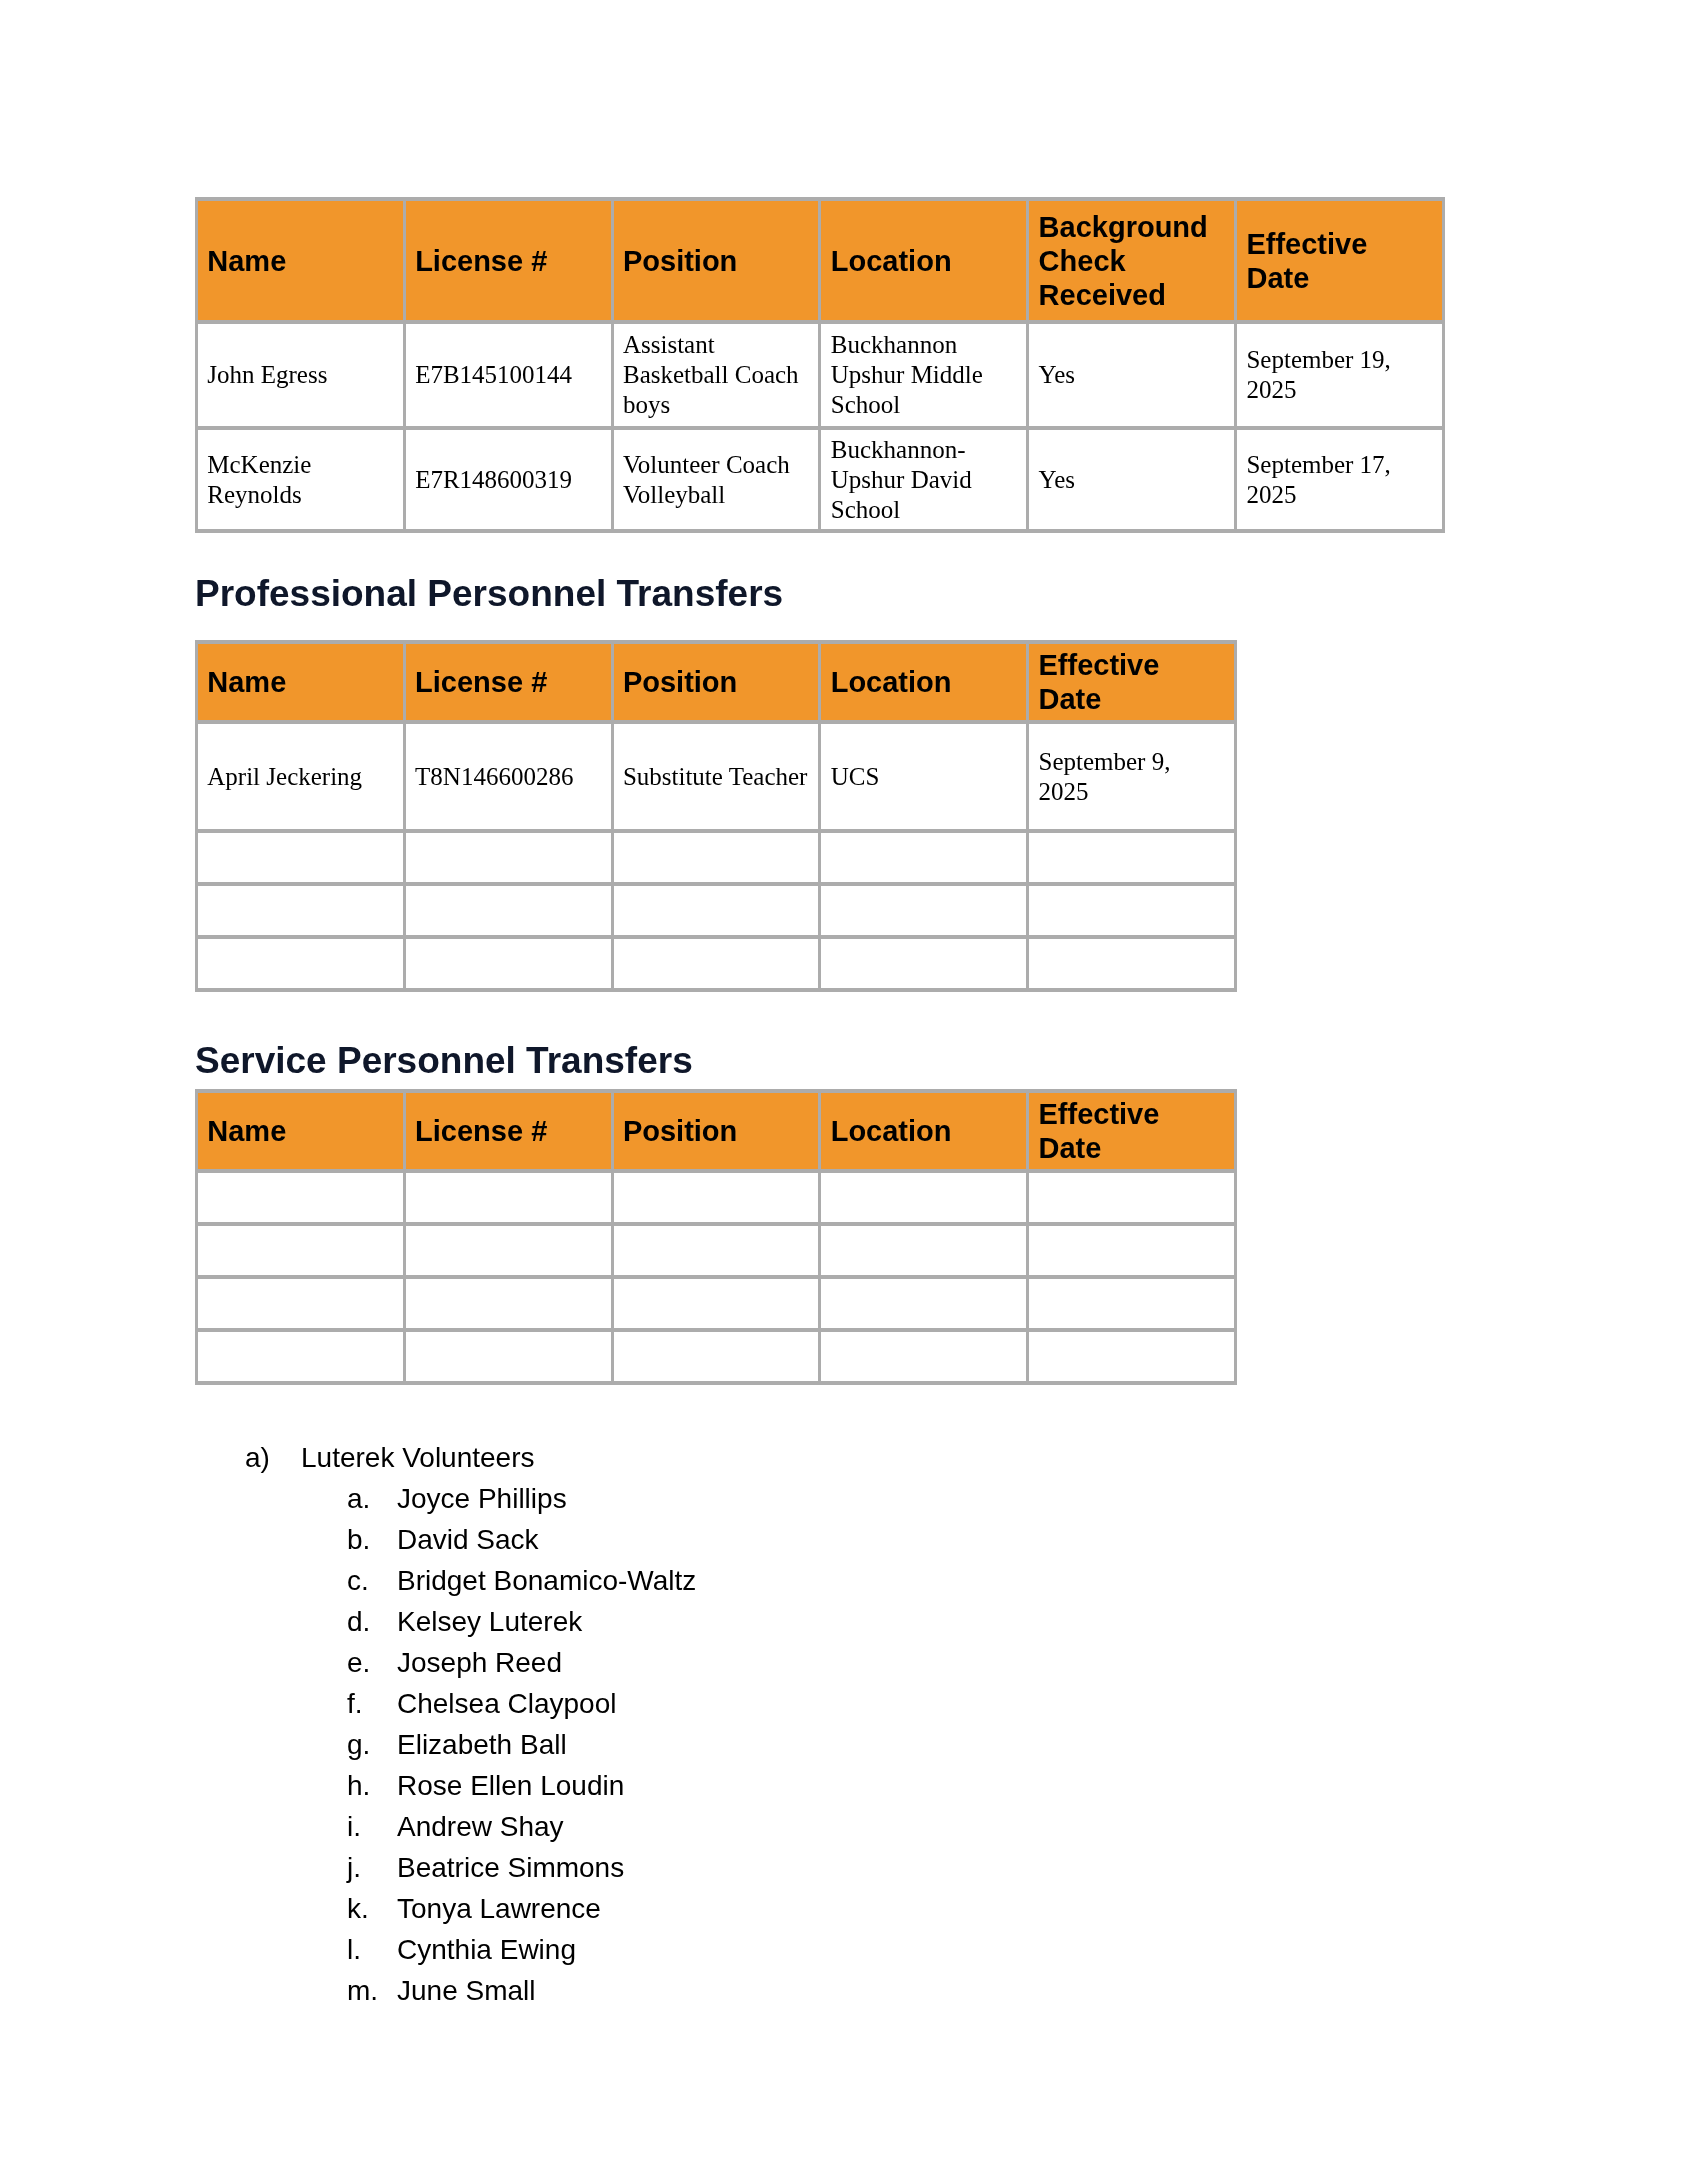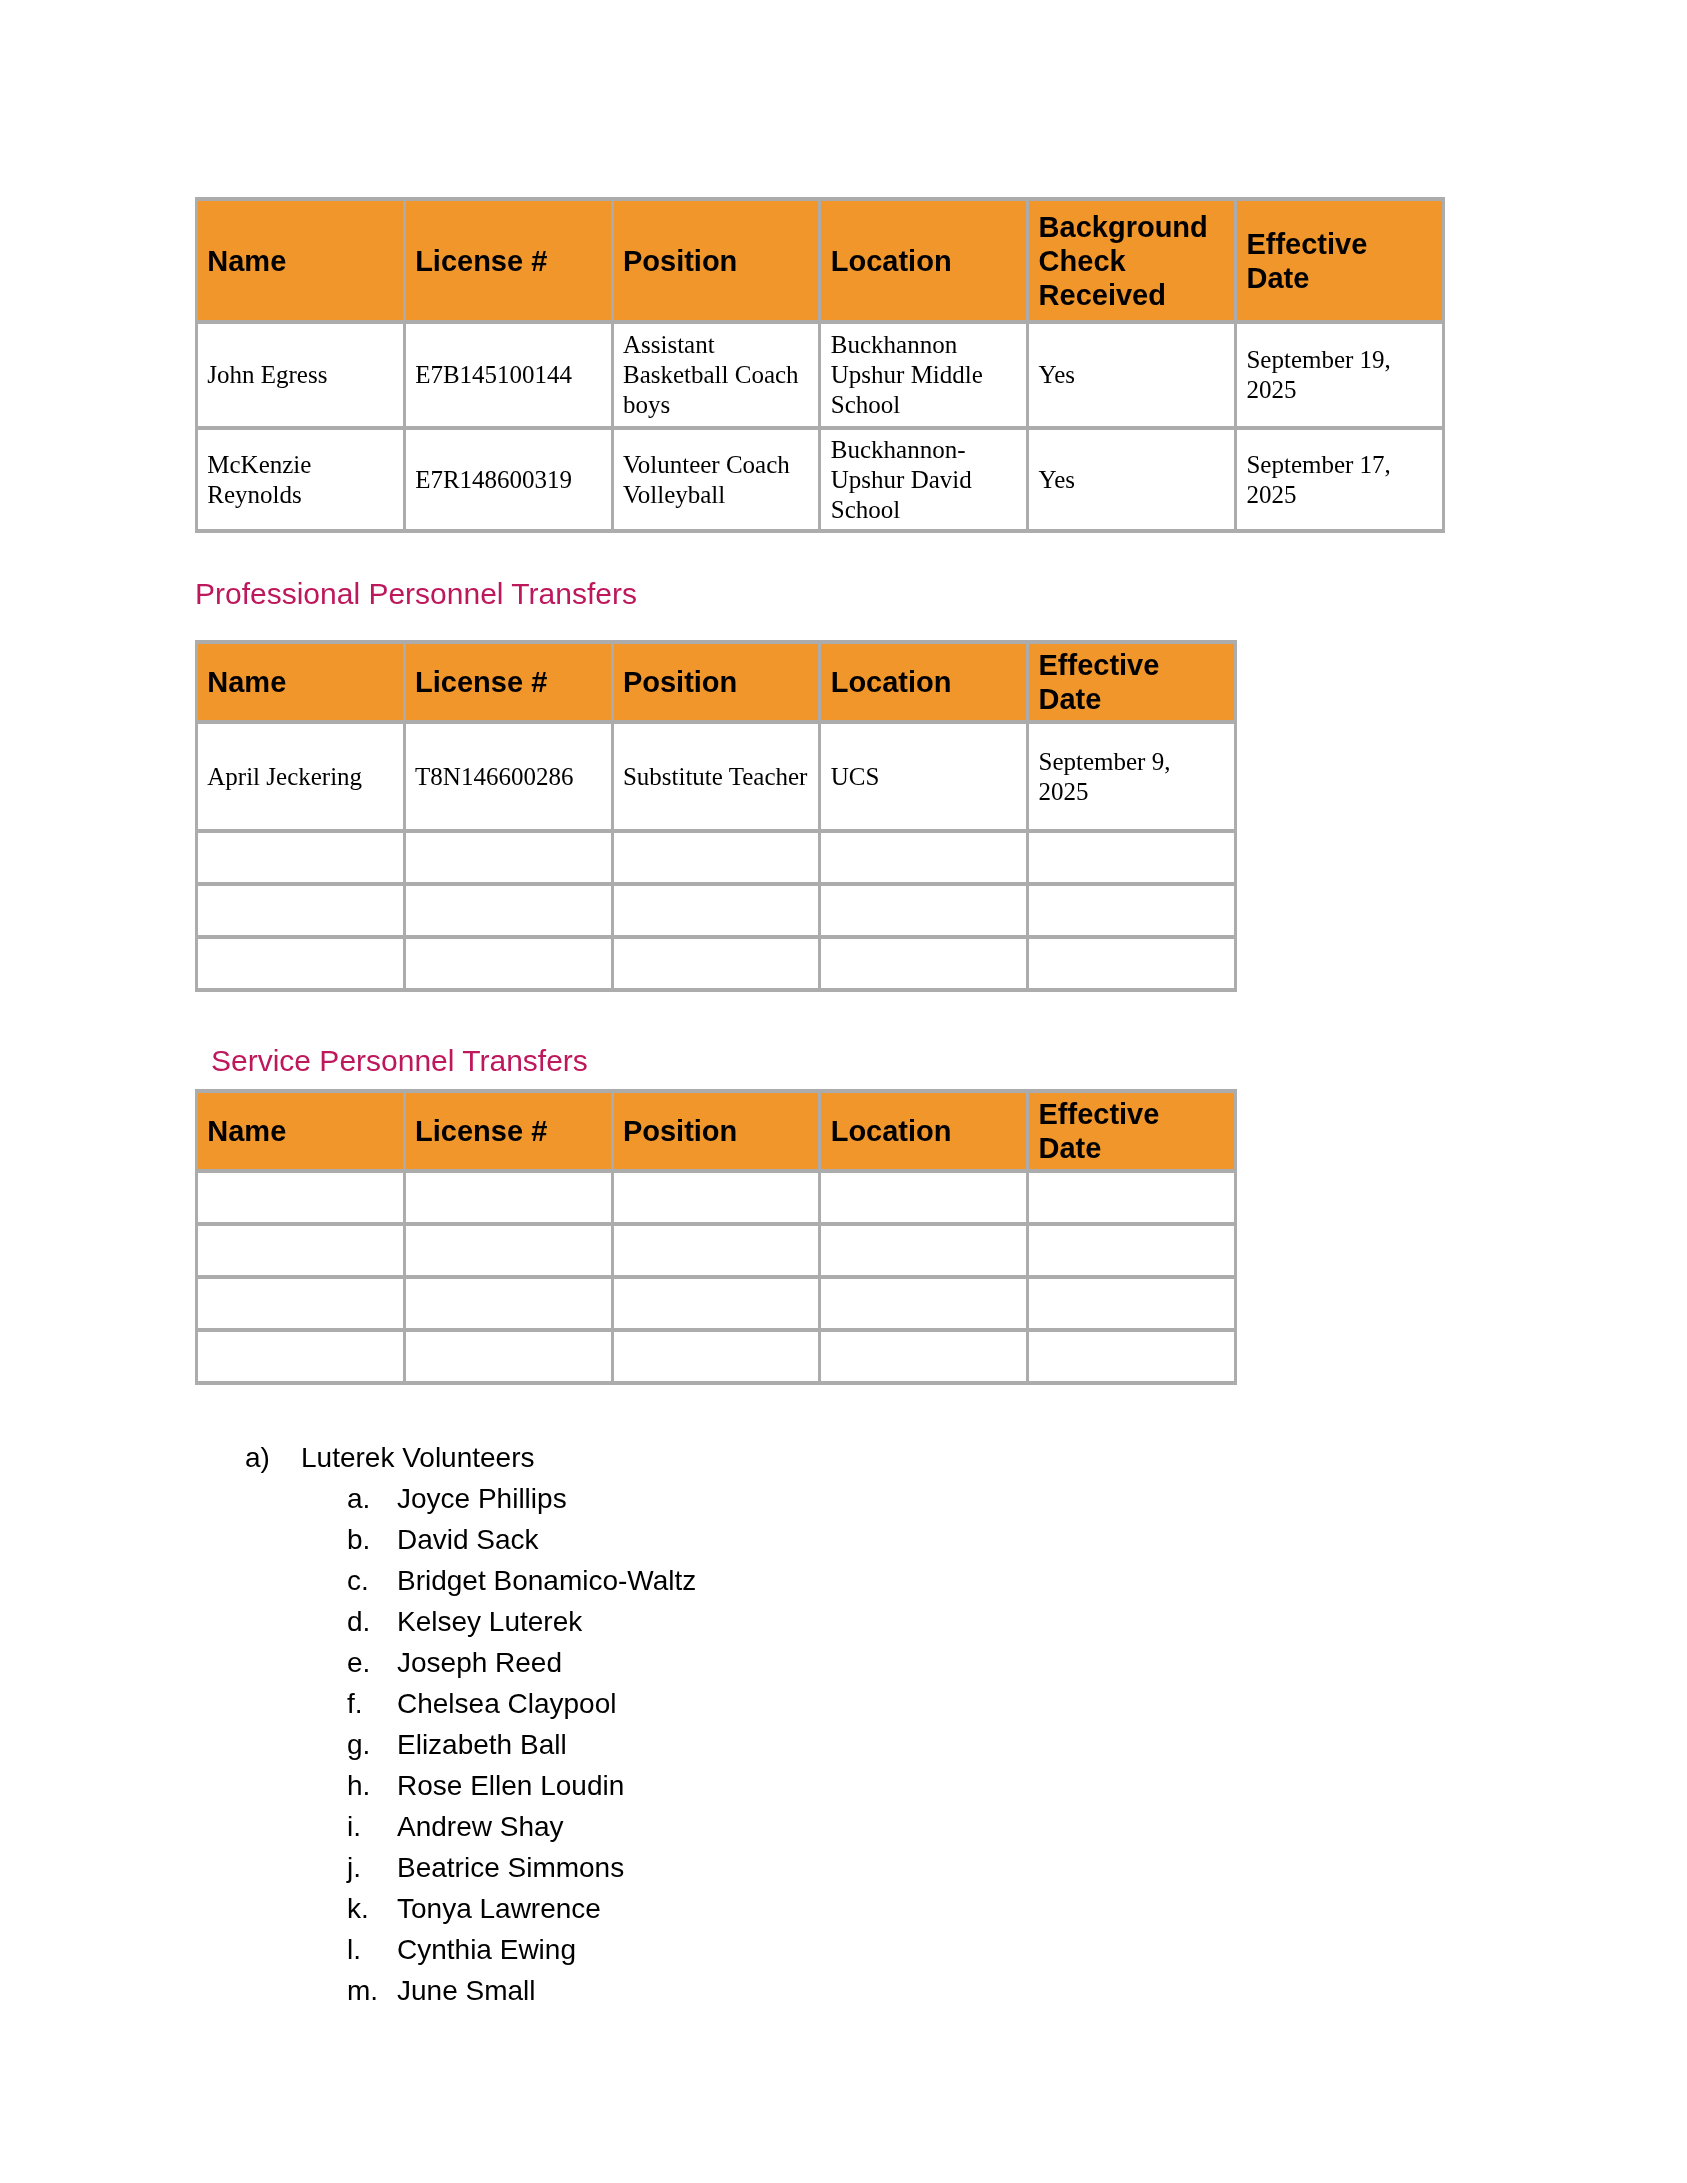--- a/index.html
+++ b/index.html
@@ -48,27 +48,27 @@
     margin-left:31px;
   }
   .t1 tr.hdr th { height:111px; }
   .t1 tr.r1 td { height:94px; }
   .t1 tr.r2 td { height:91px; }
   .t5 tr.hdr th { height:64px; }
   .t5 tr.r1 td { height:97px; }
   .t5 tr.empty td { height:41px; }
 
   h2.red {
-    color:#be185d;
-    font-size:30px;
+    color:#0f172a;
+    font-size:37px;
     line-height:32px;
-    font-weight:normal;
+    font-weight:bold;
     margin:45px 0 30px 0;
   }
-  h2.red.second { margin:53px 0 12px 16px; }
+  h2.red.second { margin:53px 0 12px 0; }
 
   .vol { margin-top:52px; font-size:28px; line-height:41px; }
   .vol-head { display:flex; margin-left:50px; }
   .vol-head .mk { width:56px; flex:0 0 56px; }
   .vol-item { display:flex; margin-left:152px; }
   .vol-item .mk { width:50px; flex:0 0 50px; }
 </style>
 </head>
 <body>
 

